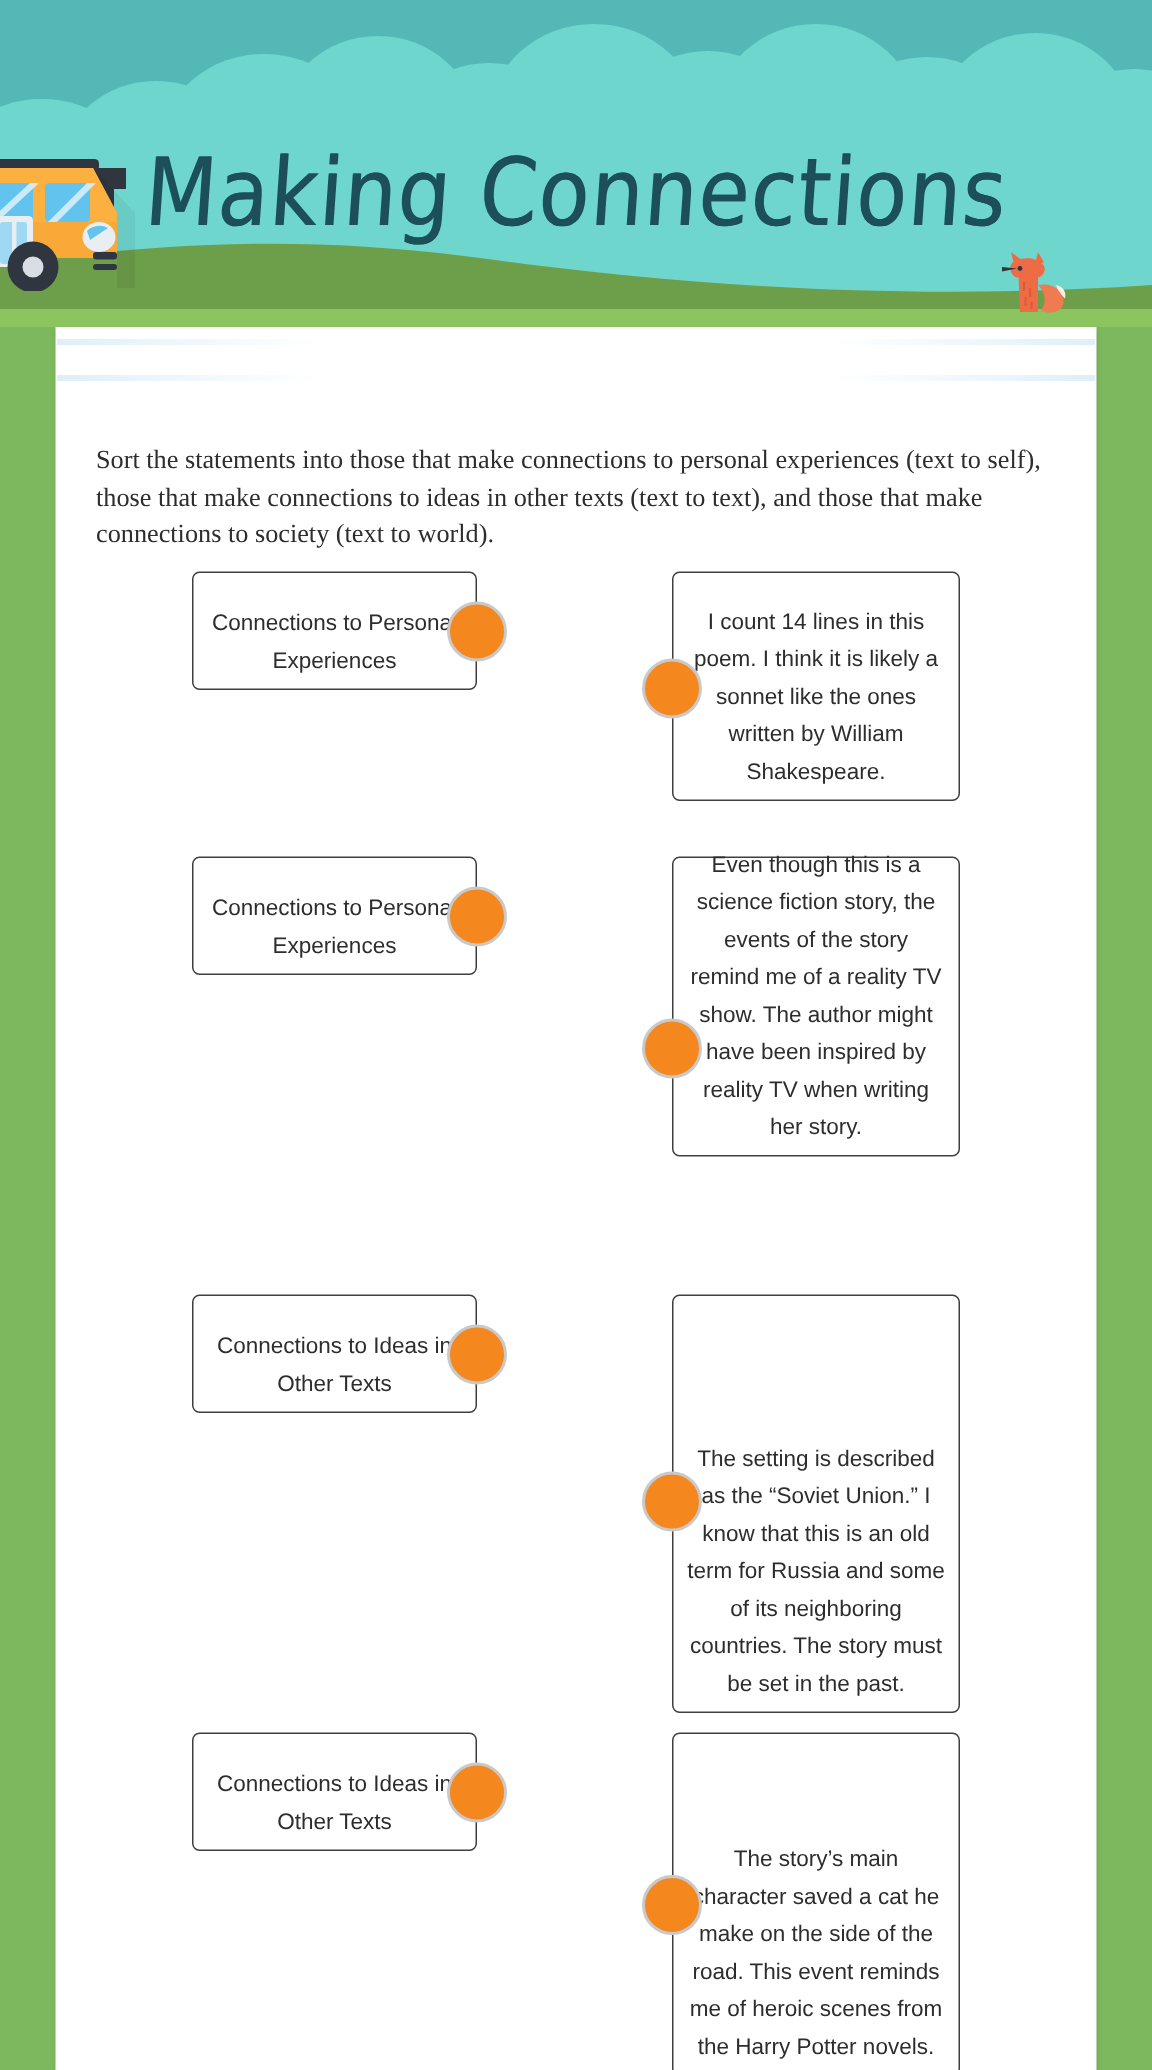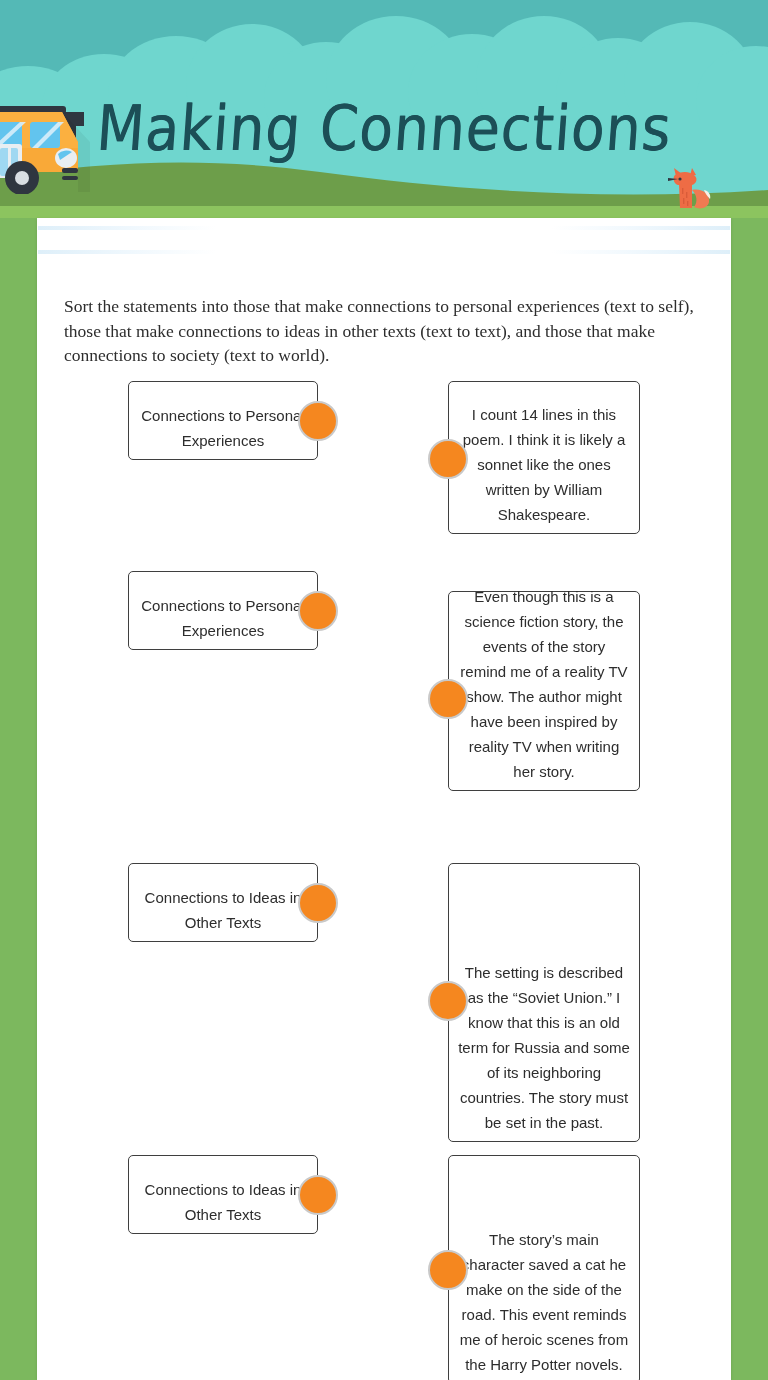--- a/index.html
+++ b/index.html
@@ -241,21 +241,21 @@
       </div>
       <div class="dot" style="left:391px; top:58px;"></div>
     </div>
 
     <div class="row" style="height:292px;">
       <div class="box left" style="top:0px; height:79px;">
         <span>Connections to Personal Experiences</span>
       </div>
       <div class="dot" style="left:261px; top:20px;"></div>
 
-      <div class="box right" style="top:0px; height:200px;margin-top:20px;">
+      <div class="box right" style="top:0px; height:200px;">
         <span>Even though this is a science fiction story, the events of the story remind me of a reality TV show. The author might have been inspired by reality TV when writing her story.</span>
       </div>
       <div class="dot" style="left:391px; top:108px;"></div>
     </div>
 
     <div class="row" style="height:292px;">
       <div class="box left" style="top:0px; height:79px;">
         <span>Connections to Ideas in Other Texts</span>
       </div>
       <div class="dot" style="left:261px; top:20px;"></div>

